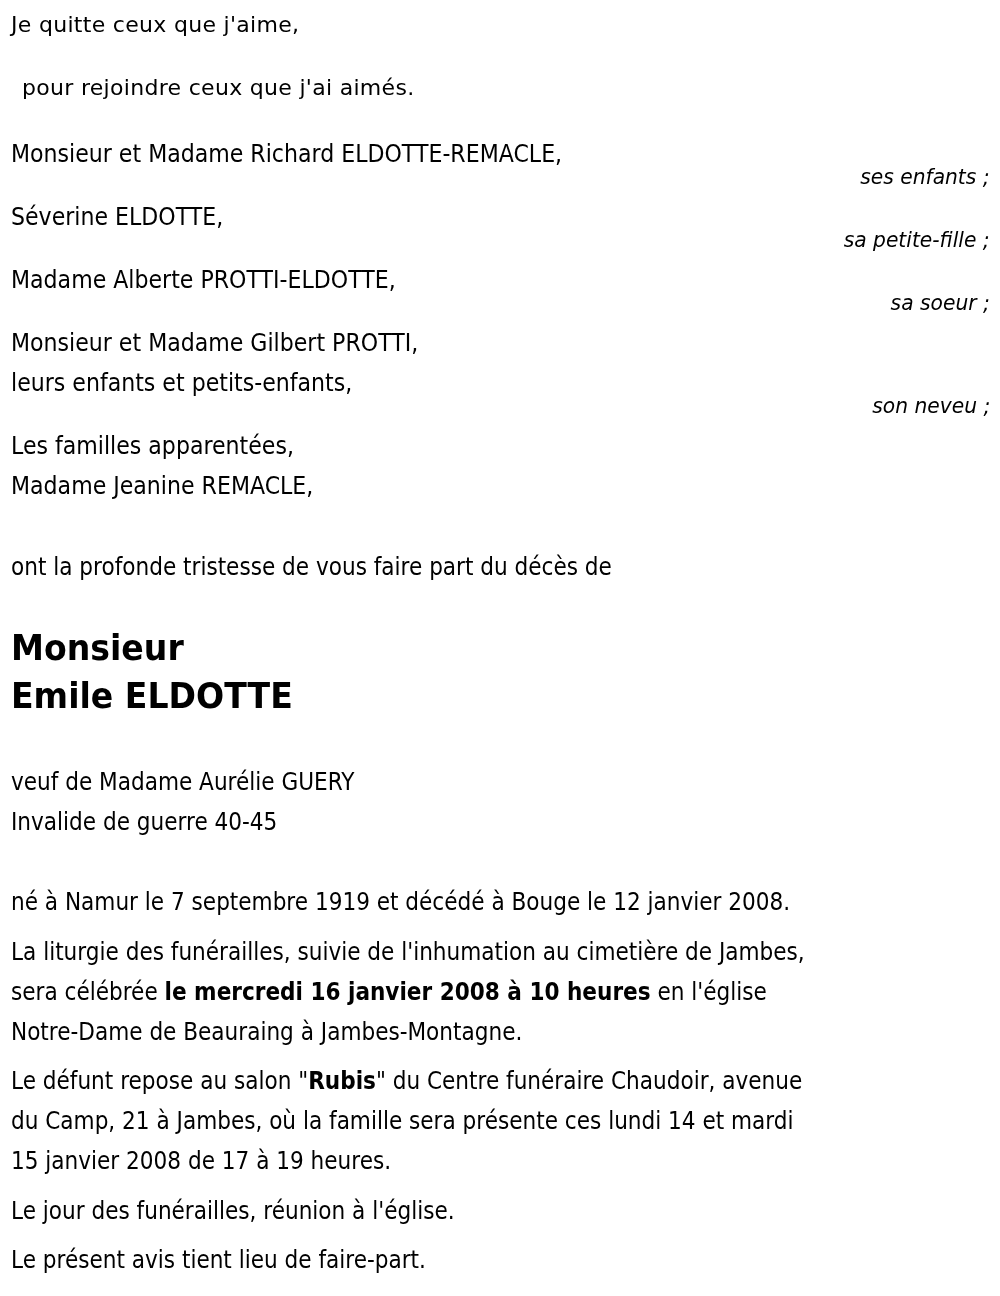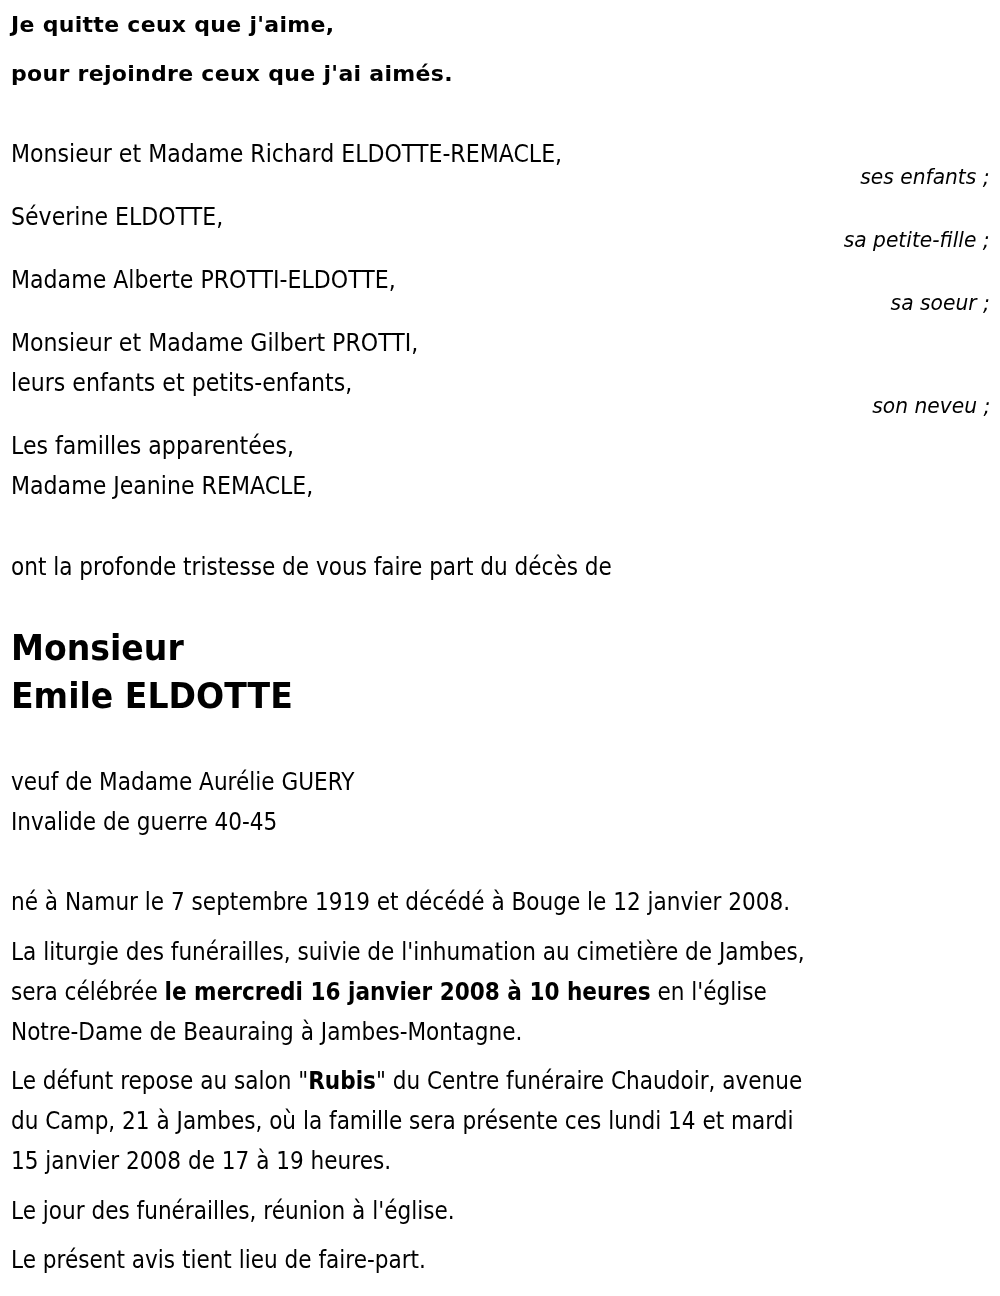--- a/index.html
+++ b/index.html
@@ -1,34 +1,34 @@
 <!DOCTYPE html>
 <html><head>
 <meta charset="utf-8">
 <style>
   html, body { margin: 0; padding: 0; background: #ffffff; }
   body {
     width: 1000px; height: 1296px; position: relative; overflow: hidden;
     font-family: "DejaVu Sans", sans-serif; color: #000;
   }
   .abs { position: absolute; left: 11px; white-space: nowrap; }
-  .poem { font-weight: bold; font-size: 22px; letter-spacing: 0.3px; }
+  .poem { font-weight: normal; font-size: 22px; letter-spacing: 0.3px; }
   .fam { font-size: 24px; transform: scaleX(0.92); transform-origin: left top; }
   .rel { position: absolute; right: 10px; font-style: italic; font-size: 22px; white-space: nowrap; transform: scaleX(0.92); transform-origin: right top; }
   .big { font-weight: bold; font-size: 36px; transform: scaleX(0.92); transform-origin: left top; }
   .body { font-size: 24px; transform: scaleX(0.9); transform-origin: left top; }
   b { font-weight: bold; }
 </style>
 </head>
 <body>
 
 <div>
 
   <div class="abs poem" style="top:12px;">Je quitte ceux que j'aime,</div>
-  <div class="abs poem" style="top:61px;">pour rejoindre ceux que j'ai aimés.</div>
+  <div class="abs poem" style="top:75px;margin-left:11px;">pour rejoindre ceux que j'ai aimés.</div>
 
   <div class="abs fam" style="top:140px;">Monsieur et Madame Richard ELDOTTE-REMACLE,</div>
   <div class="rel" style="top:164px;">ses enfants ;</div>
 
   <div class="abs fam" style="top:203px;">Séverine ELDOTTE,</div>
   <div class="rel" style="top:227px;">sa petite-fille ;</div>
 
   <div class="abs fam" style="top:266px;">Madame Alberte PROTTI-ELDOTTE,</div>
   <div class="rel" style="top:290px;">sa soeur ;</div>
 

